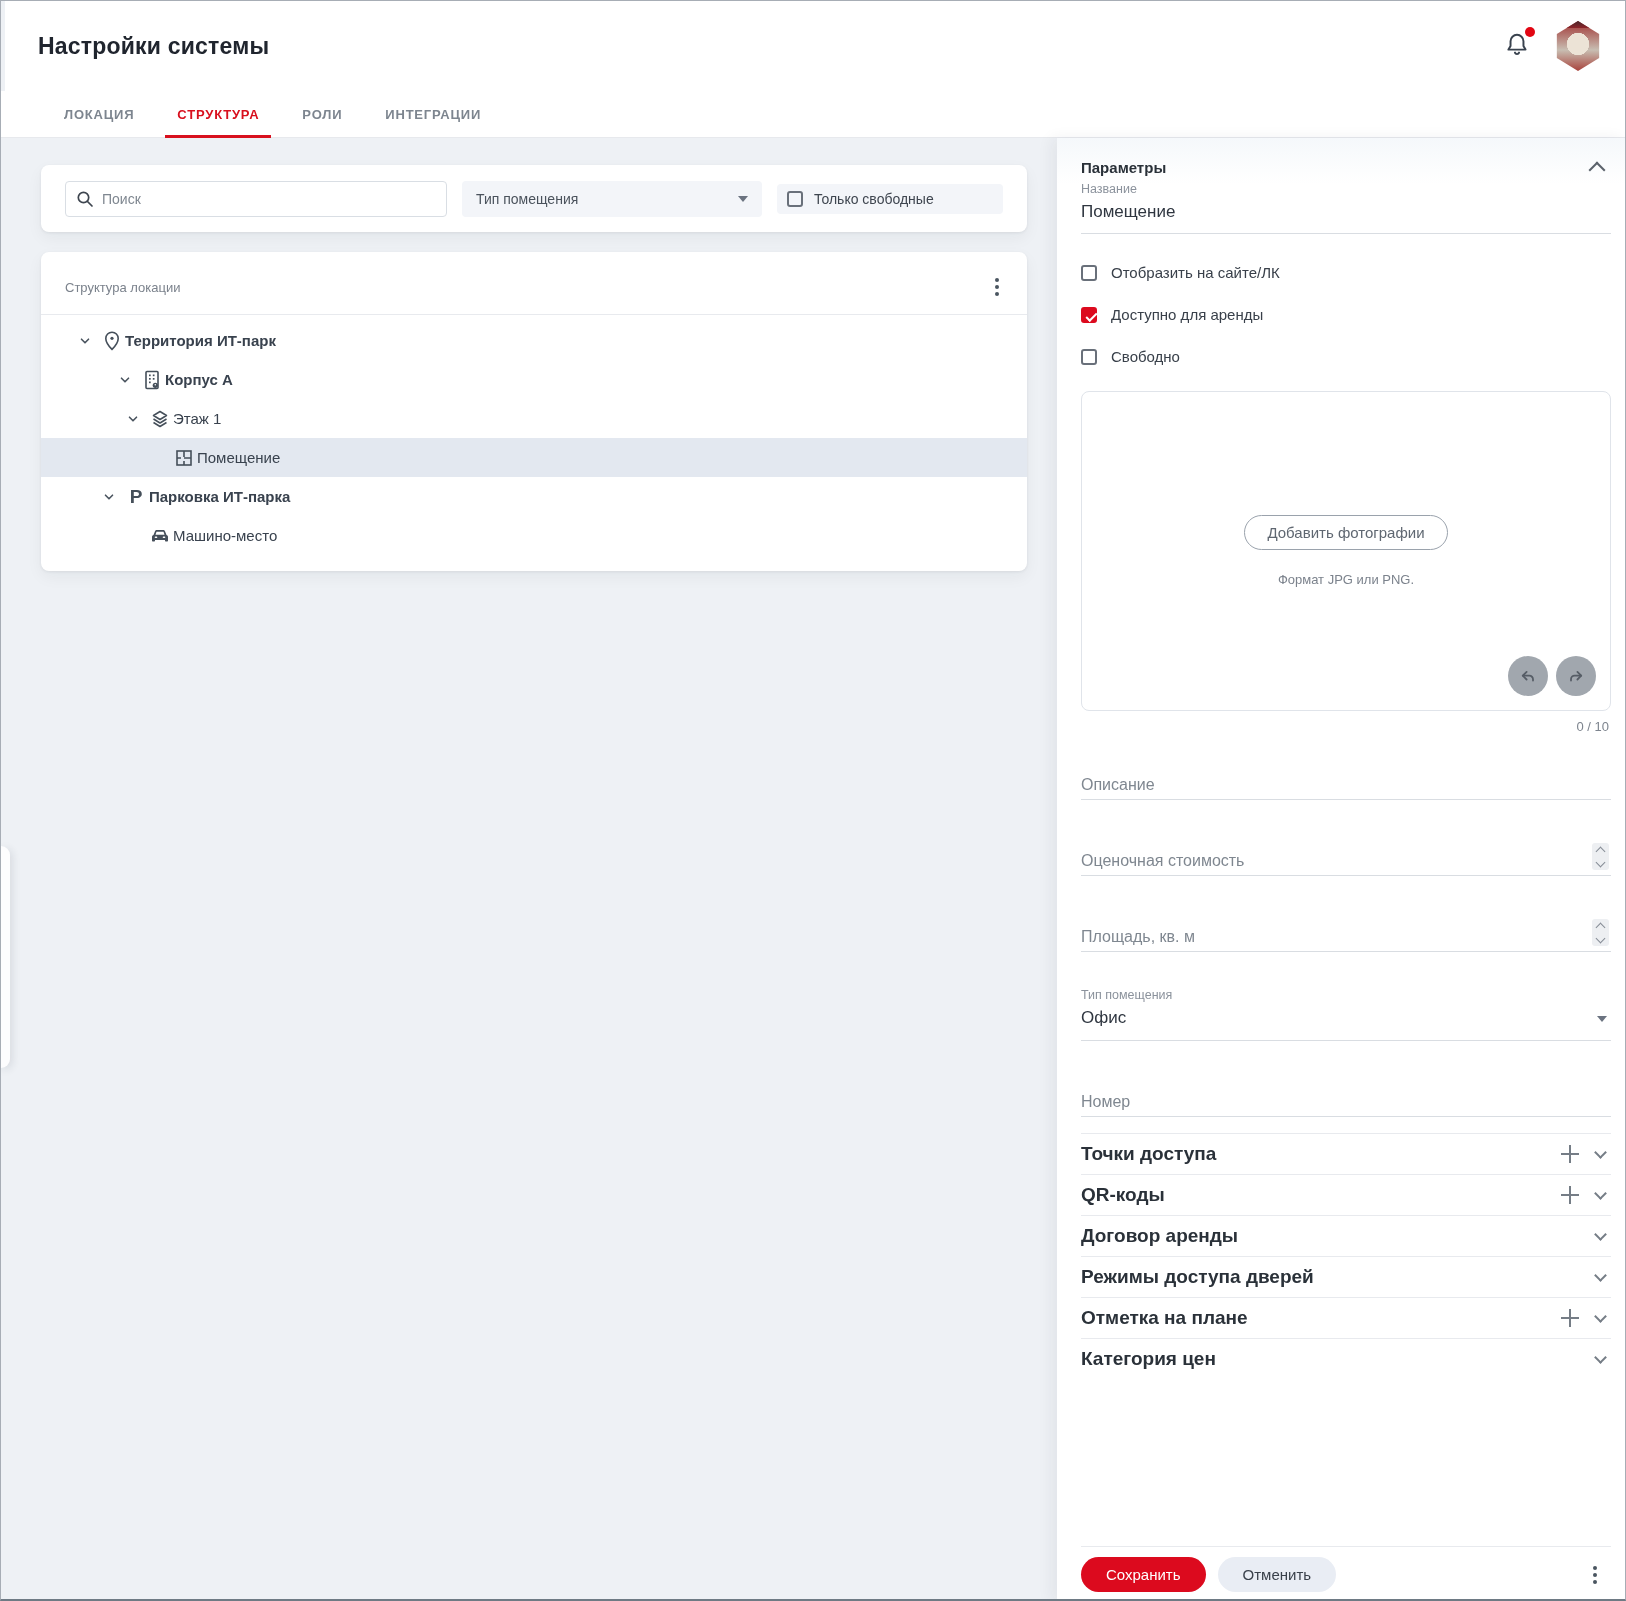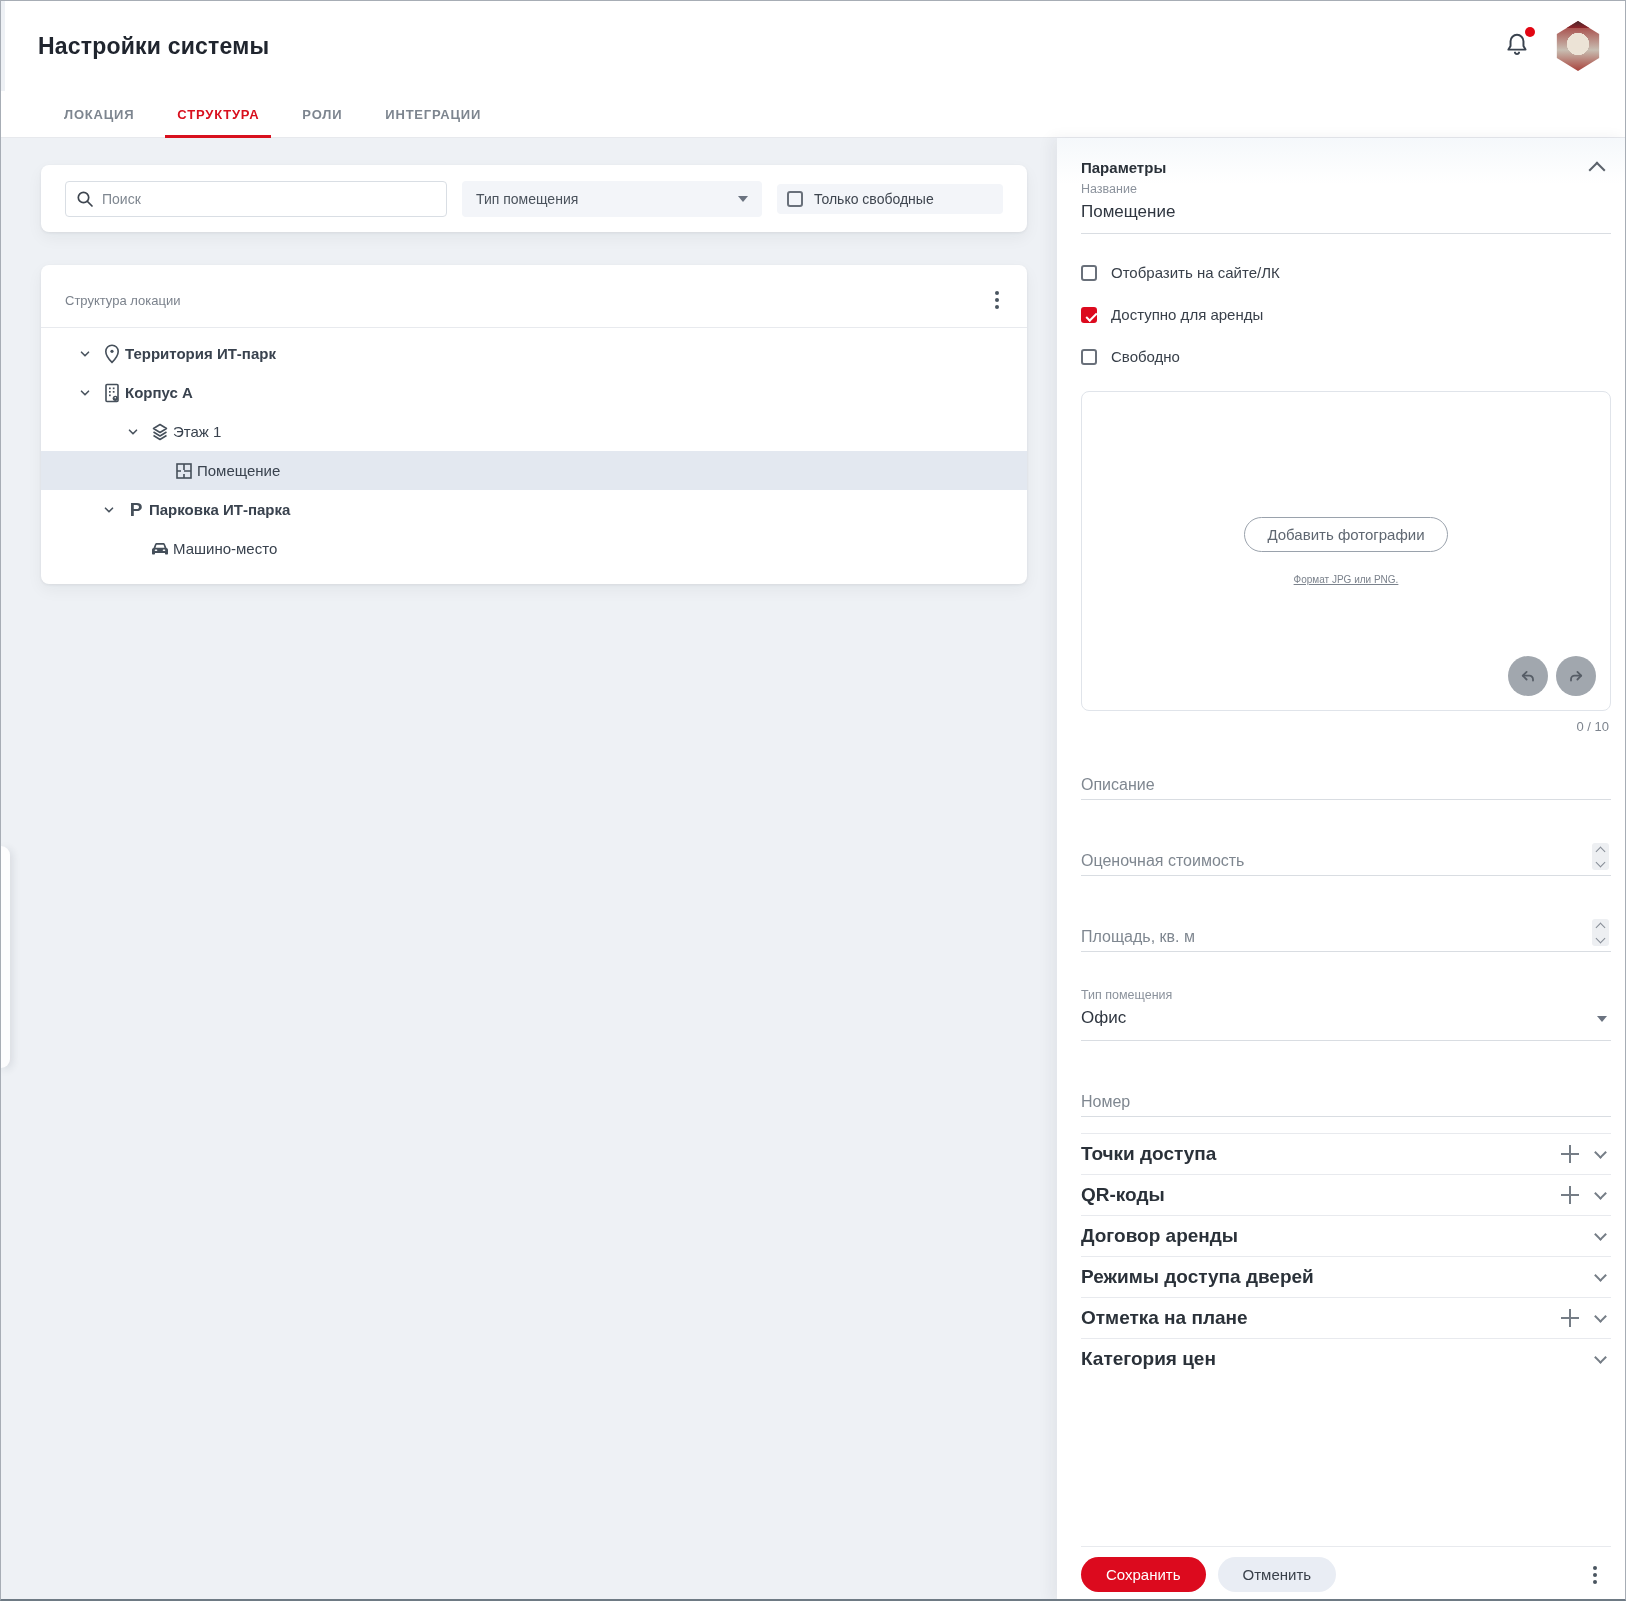--- a/index.html
+++ b/index.html
@@ -40,21 +40,21 @@
   .search-box input { border:none; outline:none; flex:1; font-size:14px; color:#2f3640; background:transparent; font-family:inherit; }
   .search-box input::placeholder { color:#7f8790; }
   .select-box { width:300px; height:36px; background:#f3f5f9; border-radius:4px; display:flex; align-items:center;
                 padding:0 14px; font-size:14px; color:#4a525c; cursor:pointer; }
   .caret-down-tri { margin-left:auto; width:0; height:0; border-left:5px solid transparent; border-right:5px solid transparent;
                     border-top:6px solid #6b7380; }
   .chip-check { height:30px; background:#f3f5f9; border-radius:4px; display:flex; align-items:center; gap:11px;
                 padding:0 14px 0 10px; cursor:pointer; min-width:226px; }
   .chip-check .cb-label { font-size:14px; color:#3e454f; }
 
-  .tree-card { top:264px; padding-bottom:16px; }
+  .tree-card { top:251px; padding-bottom:16px; }
   .tree-head { display:flex; align-items:center; padding:22px 24px 14px 24px; }
   .tree-title { font-size:13px; color:#7b828c; }
   .kebab { margin-left:auto; display:flex; flex-direction:column; gap:3px; padding:4px; cursor:pointer; }
   .kebab i { width:4px; height:4px; border-radius:50%; background:#4a5560; display:block; }
   .tree-divider { height:1px; background:#e8eaee; }
   .tree-list { padding-top:6px; }
   .tree-row { height:39px; display:flex; align-items:center; cursor:pointer; }
   .tree-row.selected { background:#e3e8f0; }
   .tree-chevron { width:24px; height:24px; flex:0 0 24px; display:flex; align-items:center; justify-content:center; }
   .tree-icon { width:26px; height:24px; flex:0 0 26px; display:flex; align-items:center; justify-content:center; margin-left:2px; }
@@ -82,21 +82,21 @@
   .cb { width:16px; height:16px; border:2px solid #69707a; border-radius:3px; position:relative; flex:0 0 16px; }
   .cb.checked { background:#dc0a1e; border-color:#dc0a1e; }
   .cb.checked::after { content:""; position:absolute; left:3px; top:4px; width:9px; height:4px;
                        border-left:2px solid #fff; border-bottom:2px solid #fff; transform:rotate(-45deg); }
   .cb-row span.lbl { font-size:15px; color:#39404a; }
 
   .photo-box { margin-top:26px; height:320px; border:1px solid #e0e4ea; border-radius:8px; position:relative;
                display:flex; flex-direction:column; align-items:center; justify-content:center; }
   .add-photos-btn { border:1px solid #9aa2ac; border-radius:18px; background:#fff; padding:8px 22px;
                     font-size:15px; color:#5f6771; cursor:pointer; font-family:inherit; }
-  .photo-hint { margin-top:22px; font-size:10px; color:#7b828c;text-decoration:underline; }
+  .photo-hint { margin-top:22px; font-size:13px; color:#7b828c; }
   .undo-redo { position:absolute; right:14px; bottom:14px; display:flex; gap:8px; }
   .round-btn { width:40px; height:40px; border-radius:50%; background:#a1a7ae; border:none; display:flex;
                align-items:center; justify-content:center; cursor:pointer; }
   .photo-counter { margin-top:8px; text-align:right; font-size:13px; color:#7d848e; padding-right:2px; }
 
   .input-row { position:relative; }
   .input-row input { width:100%; border:none; border-bottom:1px solid #d9dde2; outline:none; height:30px;
                      font-size:16px; color:#2f3640; background:transparent; font-family:inherit; padding-right:26px; }
   .input-row input::placeholder { color:#7f8790; }
   .mt36 { margin-top:36px; } .mt46 { margin-top:46px; }
@@ -198,21 +198,21 @@
         </svg>
       </span>
       <span class="tree-icon">
             <svg width="20" height="22" viewBox="0 0 20 22" fill="none">
               <path d="M10 2.2c-3.5 0-6.2 2.7-6.2 6.2 0 4.6 6.2 11 6.2 11s6.2-6.4 6.2-11c0-3.5-2.7-6.2-6.2-6.2z" stroke="#454f5a" stroke-width="1.6"></path>
               <circle cx="10" cy="8.3" r="1.6" fill="#454f5a"></circle>
             </svg>
           </span>
       <span class="tree-label">Территория ИТ-парк</span>
     </div>
-        <div class="tree-row bold" style="padding-left: 32px;">
+        <div class="tree-row bold" style="padding-left: 72px;">
       <span class="tree-chevron">
         <svg width="12" height="12" viewBox="0 0 12 12" fill="none">
           <path d="M2.5 4.2 6 7.8l3.5-3.6" stroke="#4a545f" stroke-width="1.6" stroke-linecap="round" stroke-linejoin="round"></path>
         </svg>
       </span>
       <span class="tree-icon">
             <svg width="20" height="22" viewBox="0 0 20 22" fill="none">
               <rect x="4" y="2.5" width="12" height="17" rx="1" stroke="#454f5a" stroke-width="1.6"></rect>
               <g fill="#454f5a">
                 <rect x="7" y="5.5" width="1.7" height="1.7"></rect>

